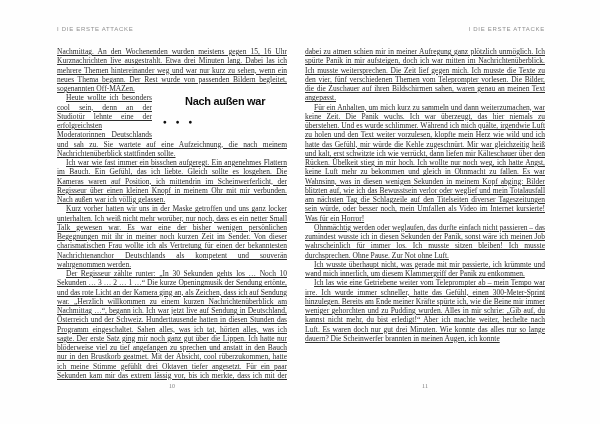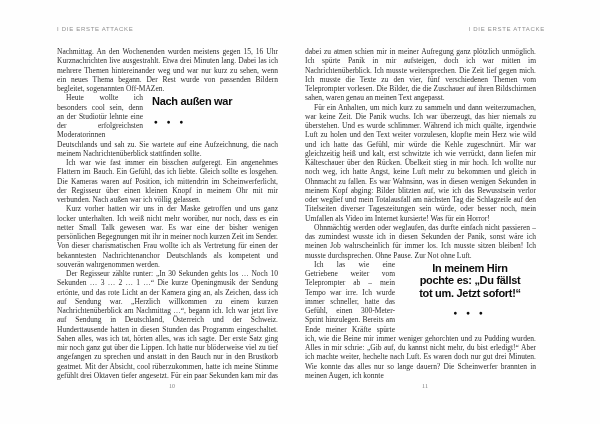--- a/index.html
+++ b/index.html
@@ -20,43 +20,43 @@
     position: absolute; top: 26px; left: 0; right: 0;
     font-family: "Liberation Sans", sans-serif;
     font-size: 6px; letter-spacing: 0.7px;
     color: #8f8f8f; text-transform: uppercase;
     white-space: nowrap;
   }
   .page-left  .running-head { text-align: left; }
   .page-right .running-head { text-align: right; }
 
   .body-text {
-    position: absolute; top: 47px; left: 0; right: 9px;
+    position: absolute; top: 47px; left: 0; right: 0;
     height: 333px; overflow: hidden;
     font-size: 7.5px; line-height: 9.25px;
     color: #2c2c2c;
     text-align: justify;
-    hyphens: auto; -webkit-hyphens: auto;
+    hyphens: auto; text-decoration: underline; -webkit-hyphens: auto;
   }
   .body-text p { margin: 0; }
   .body-text p.indent { text-indent: 9px; }
 
   .pullquote {
     float: right;
     margin: 2px 0 5px 9px;
     font-family: "Liberation Sans", sans-serif;
     font-weight: 700;
     color: #0c0c0c;
     font-size: 11px; line-height: 12.5px;
     letter-spacing: -0.3px;
     text-indent: 0;
   }
   .pq-left  { width: 126px; text-align: left; }
   .pq-right { width: 132px; text-align: center; }
-  .pq-line { display: block; white-space: nowrap; }
+  .pq-line { display: block; white-space: nowrap; margin-left: 24px; }
   .pq-dots {
     margin-top: 8px;
     font-size: 6.5px; letter-spacing: 3.5px;
     color: #0c0c0c;
   }
   .pq-left  .pq-dots { text-align: left; padding-left: 2px; }
   .pq-right .pq-dots { text-align: center; }
 
   .folio {
     position: absolute; top: 383px; left: 0; right: 0;
@@ -89,27 +89,22 @@
     <div class="folio">10</div>
   </div>
 
   <div class="page page-right">
     <div class="running-head">I DIE ERSTE ATTACKE</div>
 
     <div class="body-text">
       <p>dabei zu atmen schien mir in meiner Aufregung ganz plötzlich unmöglich. Ich spürte Panik in mir aufsteigen, doch ich war mitten im Nachrichtenüberblick. Ich musste weitersprechen. Die Zeit lief gegen mich. Ich musste die Texte zu den vier, fünf verschiedenen Themen vom Teleprompter vorlesen. Die Bilder, die die Zuschauer auf ihren Bildschirmen sahen, waren genau an meinen Text angepasst.</p>
       <p class="indent">Für ein Anhalten, um mich kurz zu sammeln und dann weiterzumachen, war keine Zeit. Die Panik wuchs. Ich war überzeugt, das hier niemals zu überstehen. Und es wurde schlimmer. Während ich mich quälte, irgendwie Luft zu holen und den Text weiter vorzulesen, klopfte mein Herz wie wild und ich hatte das Gefühl, mir würde die Kehle zugeschnürt. Mir war gleichzeitig heiß und kalt, erst schwitzte ich wie verrückt, dann liefen mir Kälteschauer über den Rücken. Übelkeit stieg in mir hoch. Ich wollte nur noch weg, ich hatte Angst, keine Luft mehr zu bekommen und gleich in Ohnmacht zu fallen. Es war Wahnsinn, was in diesen wenigen Sekunden in meinem Kopf abging: Bilder blitzten auf, wie ich das Bewusstsein verlor oder weglief und mein Totalausfall am nächsten Tag die Schlagzeile auf den Titelseiten diverser Tageszeitungen sein würde, oder besser noch, mein Umfallen als Video im Internet kursierte! Was für ein Horror!</p>
       <p class="indent">Ohnmächtig werden oder weglaufen, das durfte einfach nicht passieren – das zumindest wusste ich in diesen Sekunden der Panik, sonst wäre ich meinen Job wahrscheinlich für immer los. Ich musste sitzen bleiben! Ich musste durchsprechen. Ohne Pause. Zur Not ohne Luft.</p>
+      <p class="indent">Ich wusste überhaupt nicht, was gerade mit mir passierte, ich krümmte und wand mich innerlich, um diesem Klammergriff der Panik zu entkommen.</p>
 
-      <div class="pullquote pq-right">
-        <span class="pq-line">In meinem Hirn</span>
-        <span class="pq-line">pochte es: „Du fällst</span>
-        <span class="pq-line">tot um. Jetzt sofort!“</span>
-        <div class="pq-dots">● ● ●</div>
-      </div>
 
       <p class="indent">Ich las wie eine Getriebene weiter vom Teleprompter ab – mein Tempo war irre. Ich wurde immer schneller, hatte das Gefühl, einen 300-Meter-Sprint hinzulegen. Bereits am Ende meiner Kräfte spürte ich, wie die Beine mir immer weniger gehorchten und zu Pudding wurden. Alles in mir schrie: „Gib auf, du kannst nicht mehr, du bist erledigt!“ Aber ich machte weiter, hechelte nach Luft. Es waren doch nur gut drei Minuten. Wie konnte das alles nur so lange dauern? Die Scheinwerfer brannten in meinen Augen, ich konnte</p>
     </div>
 
     <div class="folio">11</div>
   </div>
 
 </div>
 
 </body></html>

